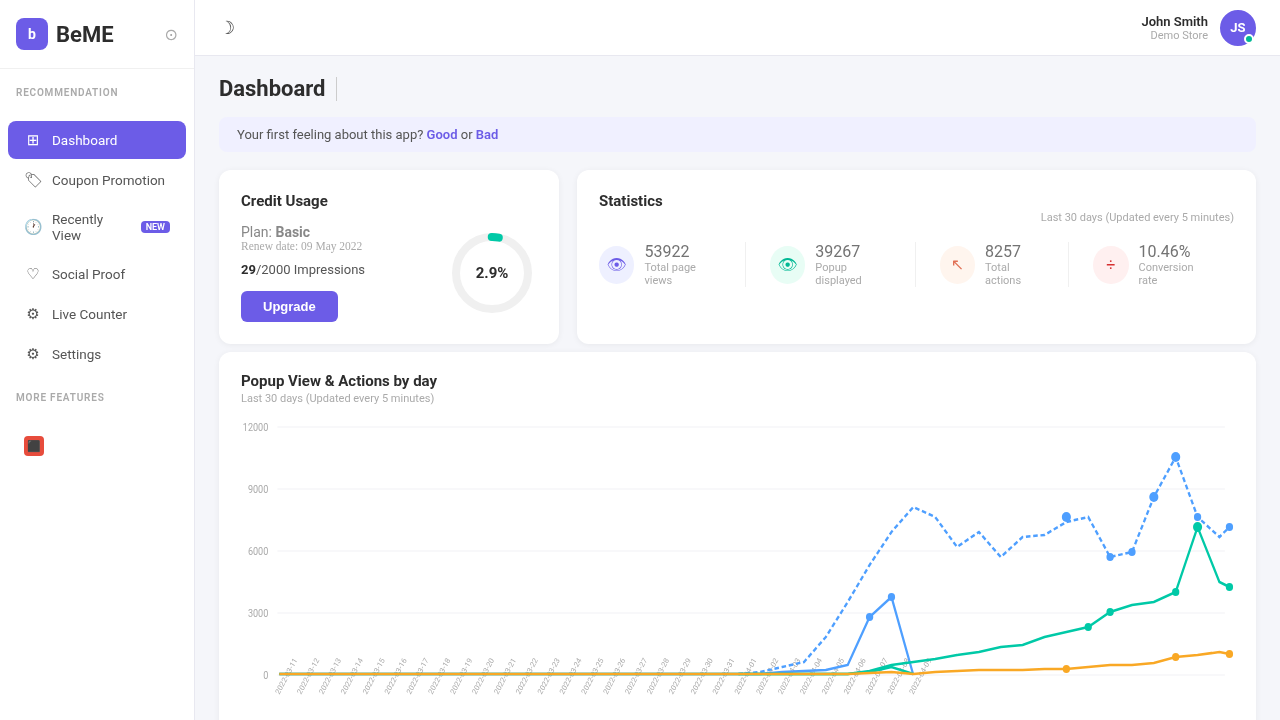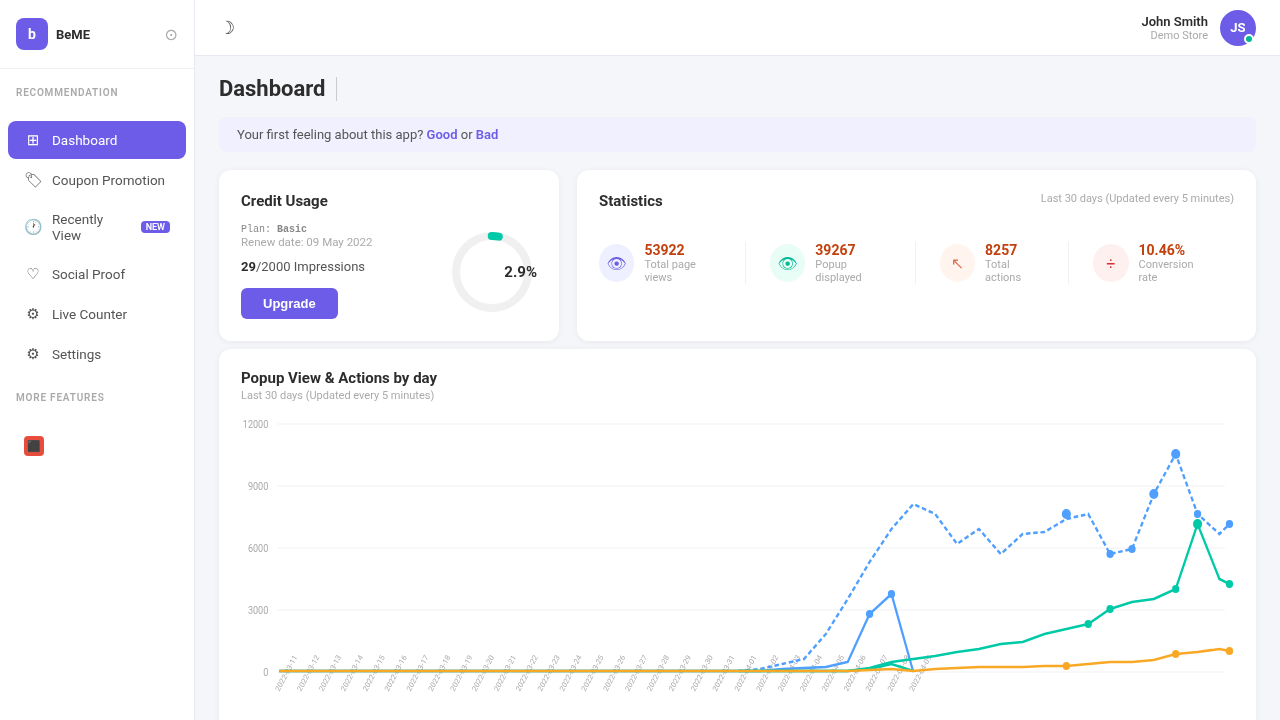--- a/index.html
+++ b/index.html
@@ -22,21 +22,21 @@
       gap: 8px;
       border-bottom: 1px solid #f0f0f0;
     }
     .logo-icon {
       width: 32px; height: 32px;
       background: #6c5ce7;
       border-radius: 8px;
       display: flex; align-items: center; justify-content: center;
       color: white; font-weight: bold; font-size: 14px;
     }
-    .logo-text { font-size: 13px; font-weight: 700; color: #2d2d2d; }
+    .logo-text { font-size: 22px; font-weight: 700; color: #2d2d2d; }
     .settings-icon-top {
       margin-left: auto;
       color: #aaa;
       font-size: 16px;
       cursor: pointer;
     }
 
     .sidebar-section-label {
       font-size: 10px;
       font-weight: 600;
@@ -169,48 +169,48 @@
       padding: 22px;
       box-shadow: 0 1px 6px rgba(0,0,0,0.06);
     }
     .credit-card { flex: 0 0 340px; }
     .stats-card { flex: 1; }
 
     .card-title { font-size: 15px; font-weight: 700; color: #2d2d2d; margin-bottom: 14px; }
 
     .credit-body { display: flex; align-items: center; gap: 24px; }
     .credit-info { flex: 1; }
-    .plan-label { font-size: 10px; color: #888; font-family: Liberation Mono, monospace; }
-    .renew-date { font-size: 11.5px; color: #aaa; margin-bottom: 10px; }
+    .plan-label { font-size: 14px; color: #888; }
+    .renew-date { font-size: 11.5px; color: #aaa; margin-bottom: 10px; font-family: Liberation Serif, serif; }
     .impressions-row { font-size: 13px; color: #555; margin-bottom: 14px; }
     .impressions-count { font-weight: 700; color: #2d2d2d; text-align: center; }
     .upgrade-btn {
       background: #6c5ce7;
       color: white;
       border: none;
       border-radius: 6px;
       padding: 8px 22px;
       font-size: 13px;
       font-weight: 600;
       cursor: pointer;
     }
 
     
     .donut-wrap {
       width: 90px; height: 90px;
       position: relative;
-      display: flex; align-items: center; justify-content: flex-end;
+      display: flex; align-items: center; justify-content: center;
     }
     .donut-svg { position: absolute; top: 0; left: 0; }
     .donut-text { font-size: 15px; font-weight: 700; color: #2d2d2d; z-index: 1; }
 
     
     .stats-header {
       display: flex;
-      align-items: flex-start;
+      align-items: flex-end;
       justify-content: space-between;
       margin-bottom: 18px;
     }
     .stats-updated { font-size: 11px; color: #aaa; }
     .stats-row {
       display: flex;
       gap: 0;
       align-items: center;
     }
     .stat-item {
@@ -225,21 +225,21 @@
     .stat-icon-wrap {
       width: 38px; height: 38px;
       border-radius: 50%;
       display: flex; align-items: center; justify-content: center;
       font-size: 16px;
     }
     .stat-icon-blue { background: #eef0ff; color: #6c5ce7; }
     .stat-icon-green { background: #e8fdf5; color: #00b894; }
     .stat-icon-orange { background: #fff5ee; color: #e17055; }
     .stat-icon-red { background: #fff0f0; color: #d63031; }
-    .stat-value { font-size: 14px; font-weight: 700; color: #c2410c; }
+    .stat-value { font-size: 16px; font-weight: 400; color: #737373; }
     .stat-label { font-size: 11px; color: #aaa; }
 
     
     .chart-card {
       background: #fff;
       border-radius: 12px;
       padding: 20px 22px 10px;
       box-shadow: 0 1px 6px rgba(0,0,0,0.06);
     }
     .chart-title { font-size: 15px; font-weight: 700; color: #2d2d2d; margin-bottom: 2px; }

